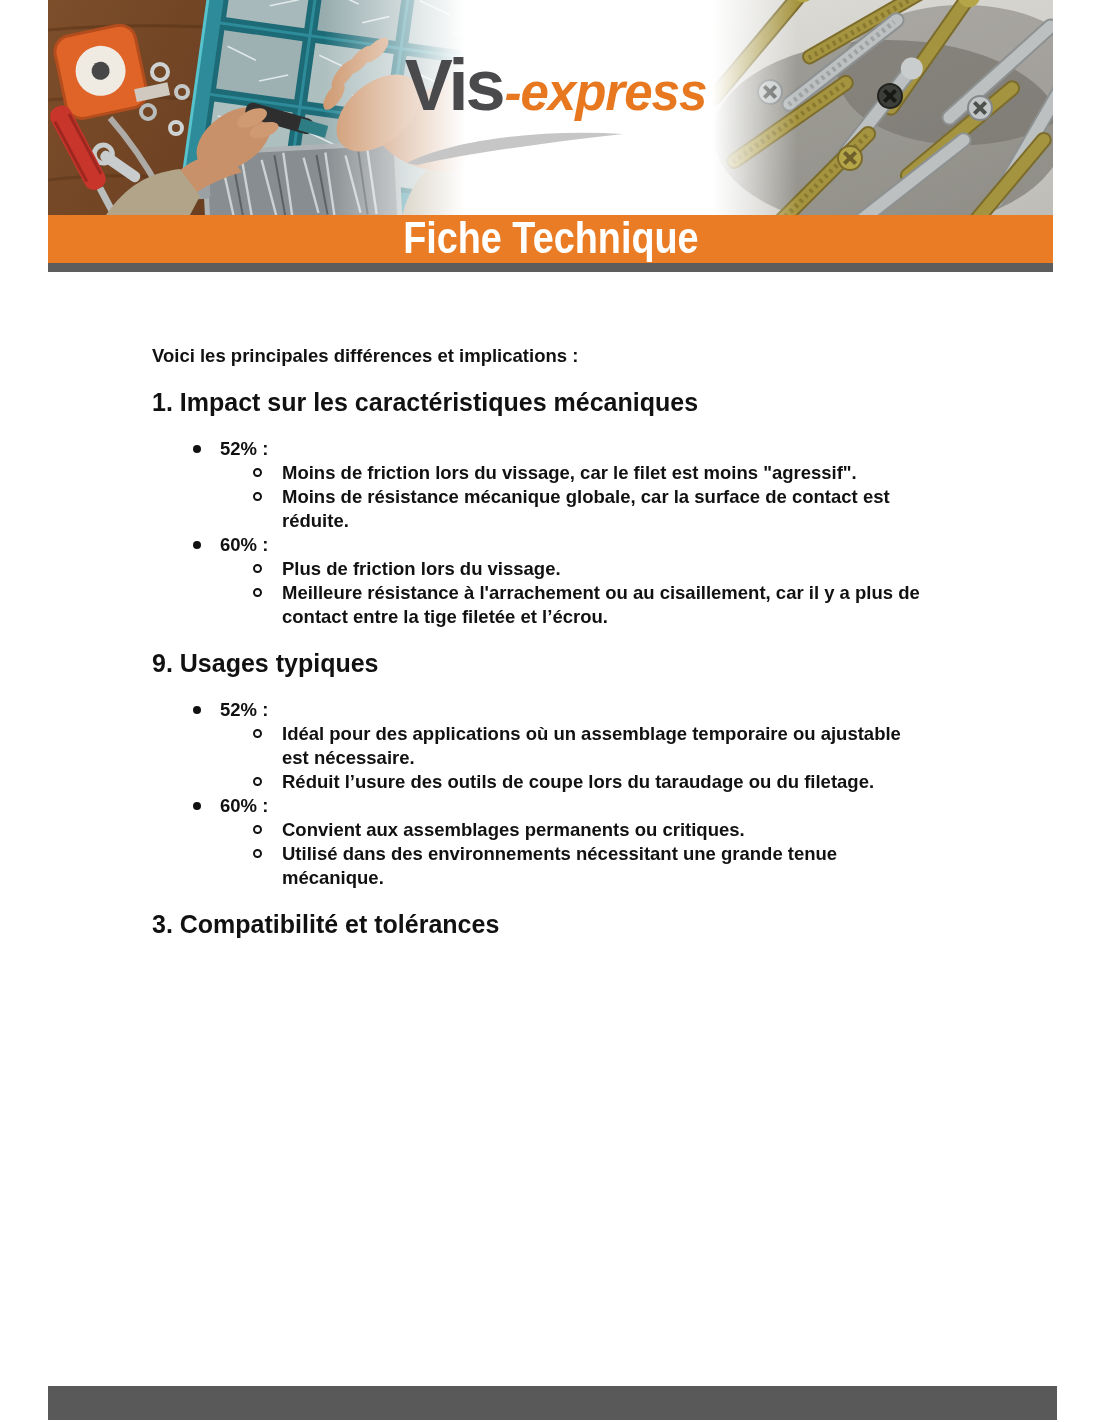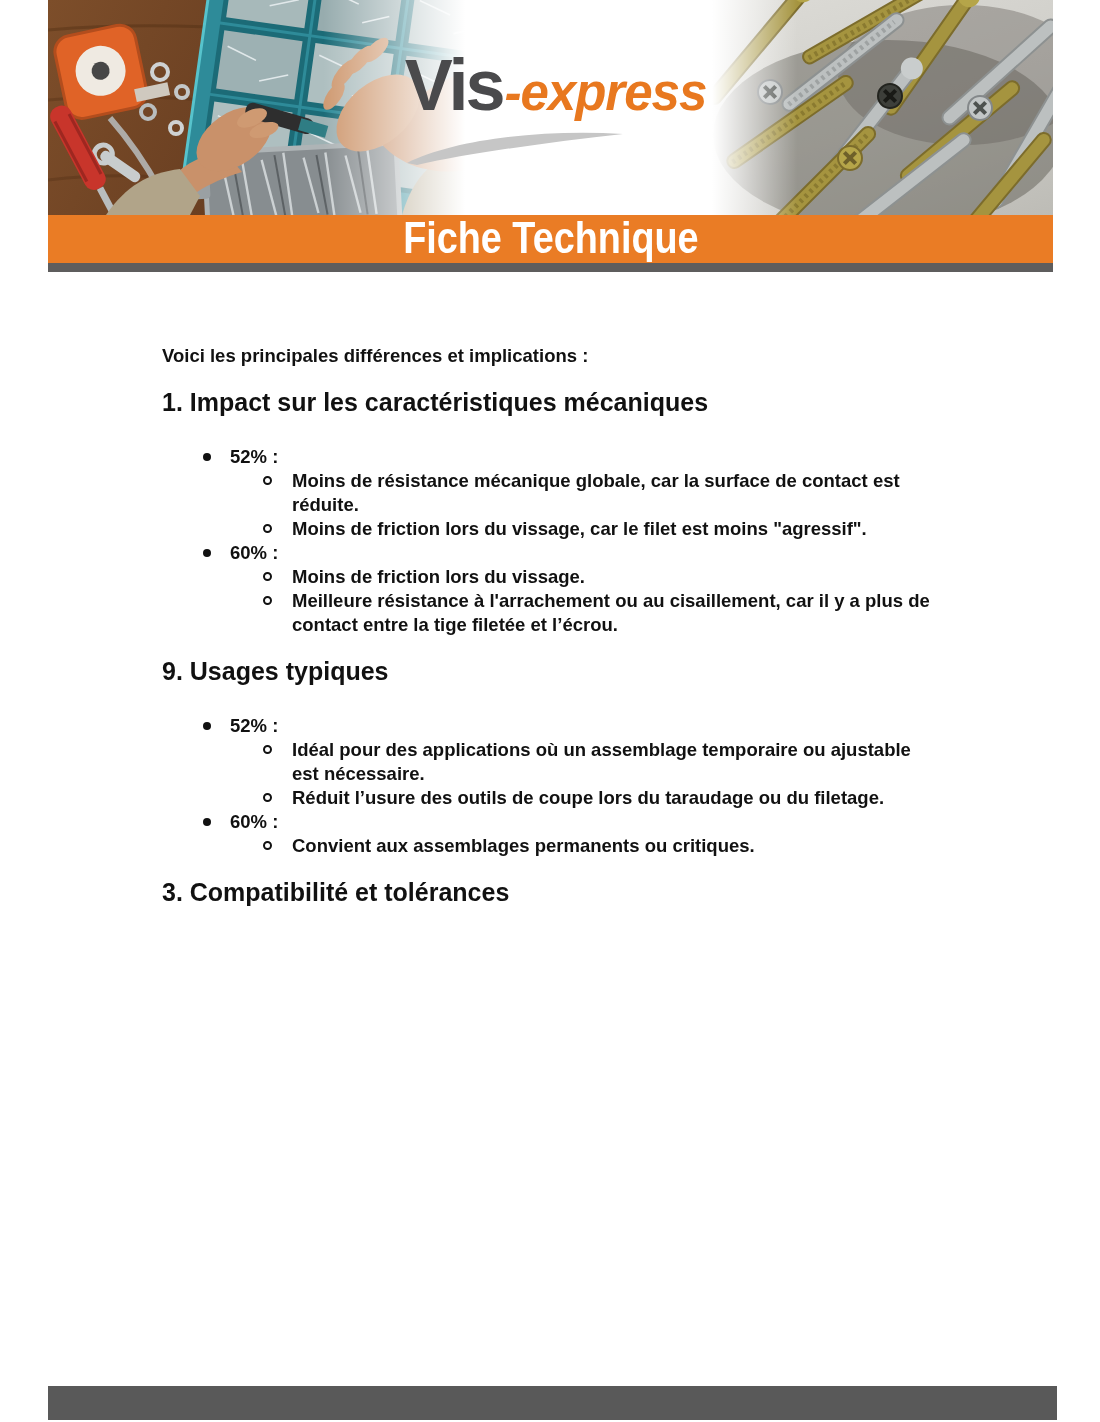--- a/index.html
+++ b/index.html
@@ -33,24 +33,24 @@
   .logo-express { font-size:51px; font-weight:bold; font-style:italic; color:#e8781f;
     letter-spacing:-1px; line-height:1; margin-left:2px;text-align:center; }
   .swoosh { margin-top:6px; margin-left:-4px; }
 
   .banner { height:48px; background:#ea7c25; display:flex; align-items:center; justify-content:center;text-align:center; }
   .banner-text { display:inline-block; font-size:45px; font-weight:bold; color:#ffffff;
     line-height:1; transform:scaleX(0.84); letter-spacing:0; padding-bottom:3px; }
   .strip { height:9px; background:#5e5d5d; }
 
   
-  .doc { position:absolute; left:162px; top:272px; width:810px; font-weight:bold; }
+  .doc { position:absolute; left:152px; top:272px; width:810px; font-weight:bold; }
   .intro { margin:72px 0 0 0; font-size:18.5px; line-height:24px; }
   h2.sec { margin:20px 0 0 0; padding:0; font-size:25px; line-height:29px; font-weight:bold; }
-  .list { margin-top:28px; }
+  .list { margin-top:20px; }
   .li1, .li2 { display:flex; }
   .m1 { flex:0 0 8px; width:8px; height:8px; border-radius:50%;
         background:#111; margin:8px 0 0 41px; }
   .m2 { flex:0 0 9px; width:9px; height:9px; border-radius:50%;
         border:2px solid #111; background:transparent; margin:7px 0 0 101px; }
   .t  { margin:0; font-size:18.5px; line-height:24px; }
   .t1 { margin-left:19px; max-width:652px; }
   .t2 { margin-left:20px; max-width:642px; }
 
   
@@ -274,33 +274,33 @@
     <p class="intro">Voici les principales différences et implications :</p>
 
     <h2 class="sec">1. Impact sur les caractéristiques mécaniques</h2>
     <div class="list">
       <div class="li1">
           <span class="m1"></span>
           <p class="t t1">52% :</p>
         </div>
       <div class="li2">
           <span class="m2"></span>
+          <p class="t t2">Moins de friction lors du vissage, car le filet est moins "agressif".</p>
+        </div>
+      <div class="li2">
+          <span class="m2"></span>
           <p class="t t2">Moins de résistance mécanique globale, car la surface de contact est réduite.</p>
-        </div>
-      <div class="li2">
-          <span class="m2"></span>
-          <p class="t t2">Moins de friction lors du vissage, car le filet est moins "agressif".</p>
         </div>
       <div class="li1">
           <span class="m1"></span>
           <p class="t t1">60% :</p>
         </div>
       <div class="li2">
           <span class="m2"></span>
-          <p class="t t2">Moins de friction lors du vissage.</p>
+          <p class="t t2">Plus de friction lors du vissage.</p>
         </div>
       <div class="li2">
           <span class="m2"></span>
           <p class="t t2">Meilleure résistance à l'arrachement ou au cisaillement, car il y a plus de contact entre la tige filetée et l’écrou.</p>
         </div>
     </div>
 
     <h2 class="sec">9. Usages typiques</h2>
     <div class="list">
       <div class="li1">
@@ -316,19 +316,23 @@
           <p class="t t2">Réduit l’usure des outils de coupe lors du taraudage ou du filetage.</p>
         </div>
       <div class="li1">
           <span class="m1"></span>
           <p class="t t1">60% :</p>
         </div>
       <div class="li2">
           <span class="m2"></span>
           <p class="t t2">Convient aux assemblages permanents ou critiques.</p>
         </div>
+      <div class="li2">
+          <span class="m2"></span>
+          <p class="t t2">Utilisé dans des environnements nécessitant une grande tenue mécanique.</p>
+        </div>
     </div>
 
     <h2 class="sec">3. Compatibilité et tolérances</h2>
   </div>
 
   <div class="footer-bar"></div>
 </div>
 
 </body></html>

